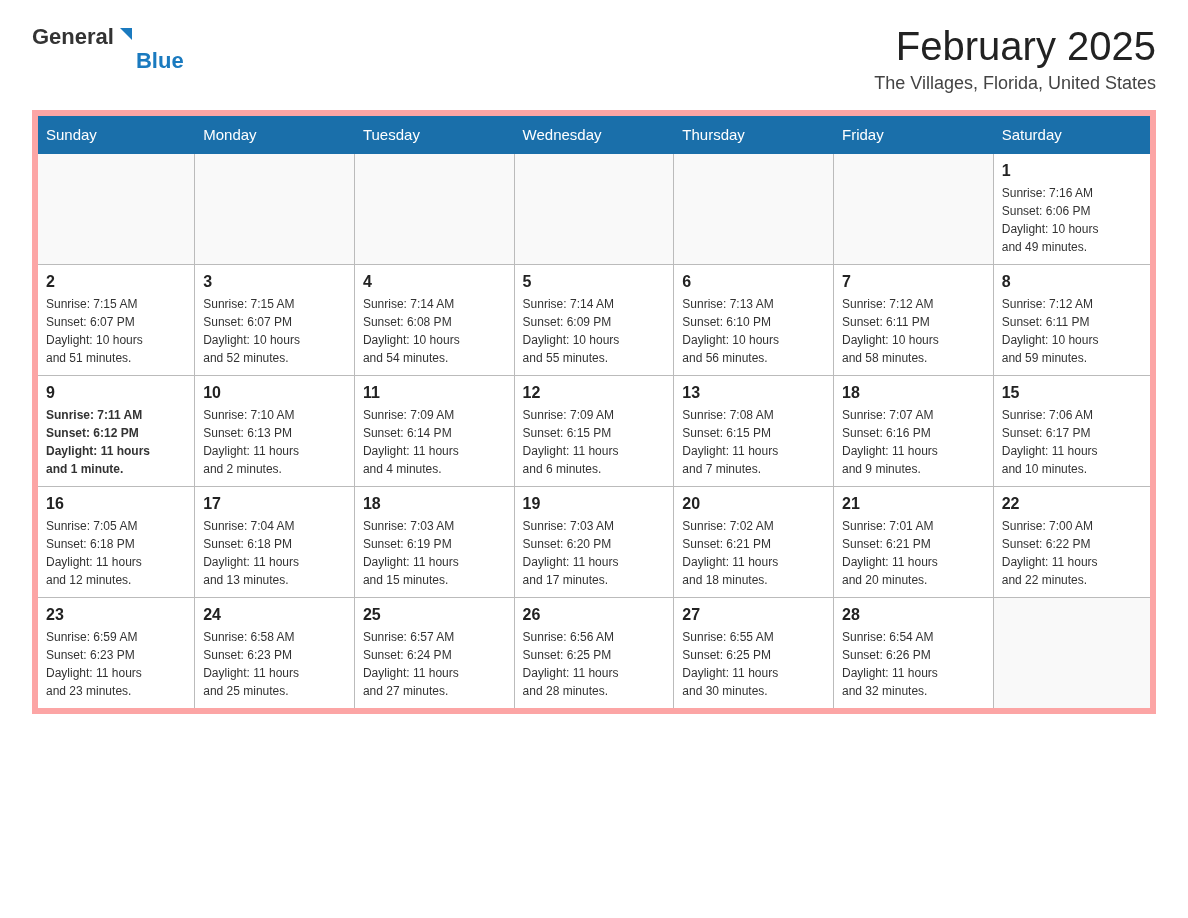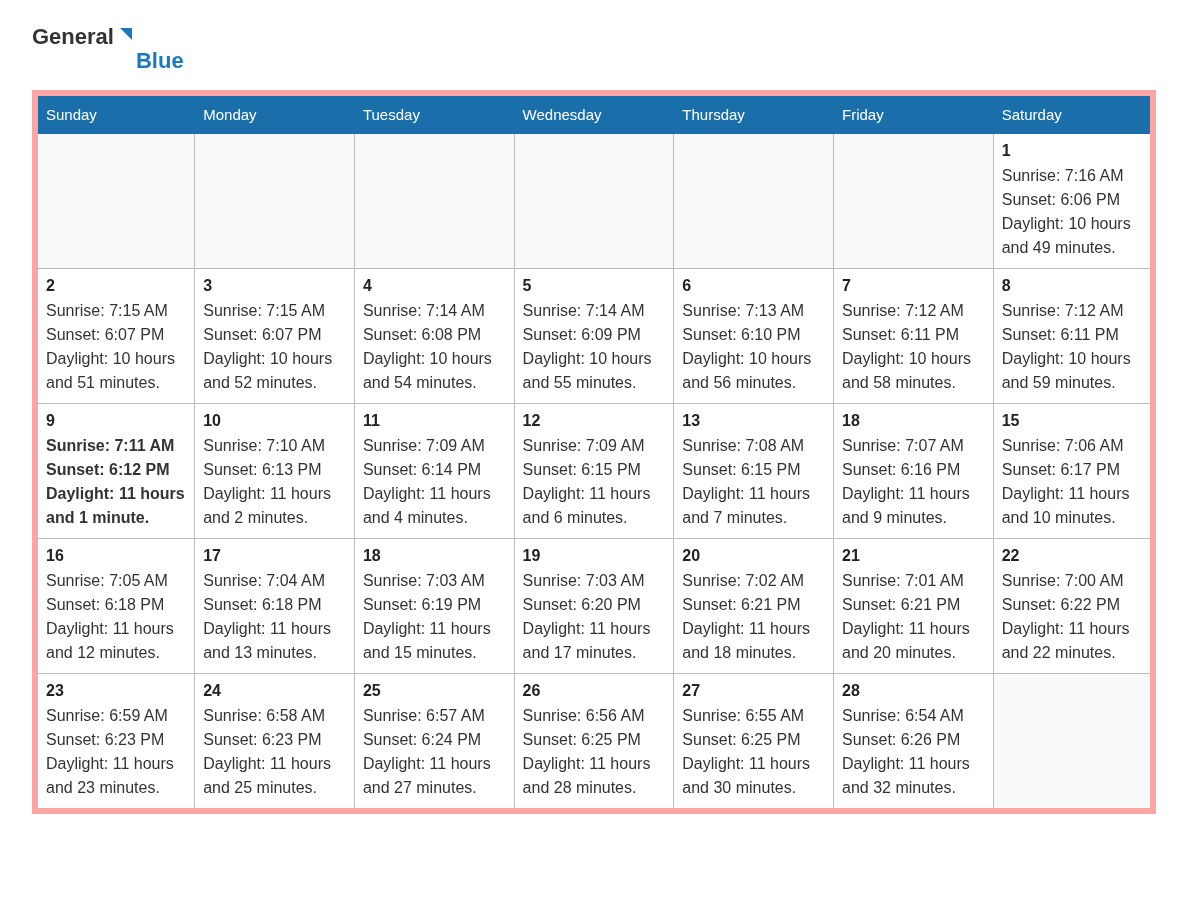--- a/index.html
+++ b/index.html
@@ -72,21 +72,21 @@
       background: #f9f9f9;
     }
     .day-number {
       font-size: 16px;
       font-weight: bold;
       color: #222;
       margin-bottom: 4px;
       display: block;
     }
     .day-info {
-      font-size: 16px;
+      font-size: 12px;
       color: #333;
       line-height: 1.5;
     }
     .logo-wrapper {
       display: flex;
       flex-direction: row;
       align-items: flex-start;
     }
     .logo-line1 {
       display: flex;
@@ -108,20 +108,24 @@
       <div class="logo-icon">
         <svg width="22" height="22" viewBox="0 0 22 22">
           <polygon points="6,2 18,2 18,14" fill="#1a7abf"></polygon>
         </svg>
       </div>
     </div>
     <div class="logo-line2">
       <span class="logo-text-blue">Blue</span>
     </div>
   </div>
+  <div class="title-area">
+    <div class="month-title">February 2025</div>
+    <div class="location">The Villages, Florida, United States</div>
+  </div>
 </div>
 
 <table class="calendar">
   <thead>
     <tr>
     <th>Sunday</th>
         <th>Monday</th>
         <th>Tuesday</th>
         <th>Wednesday</th>
         <th>Thursday</th>

